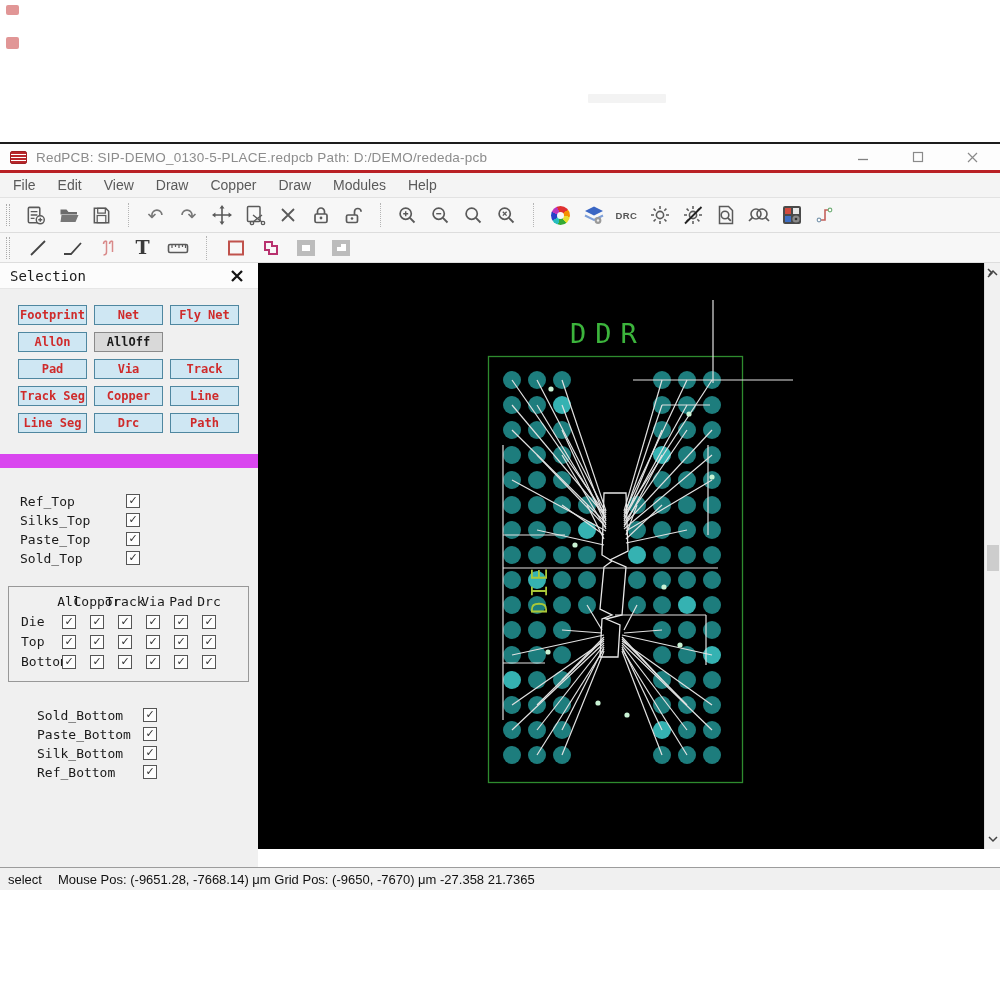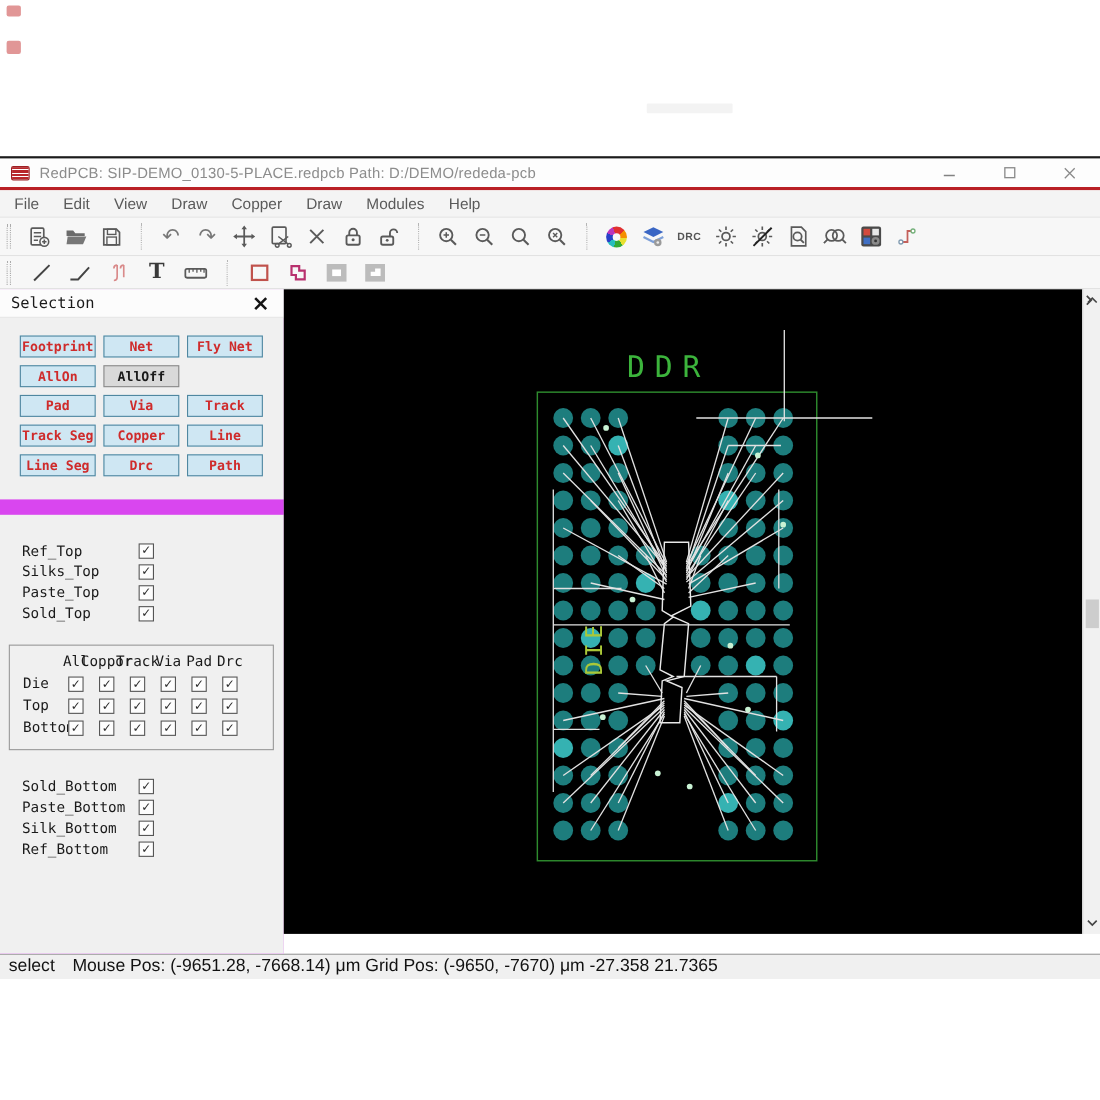--- a/index.html
+++ b/index.html
@@ -68,42 +68,42 @@
   .layer-row { display:flex; align-items:flex-start; height:19px; padding-left:20px; }
   .layer-label { width:106px; font:13px "DejaVu Sans Mono", monospace; color:#1a1a1a; }
   .cb { width:14px; height:14px; border:1px solid #555; background:#fdfdfd; color:#2d2d2d;
         font:bold 11px/12px "DejaVu Sans", sans-serif; text-align:center; }
 
   .matrix { border:1px solid #989898; margin:16px 9px 0 8px; padding:7px 0 12px; background:#f0f0f0; }
   .matrix-grid { display:grid; grid-template-columns:46px repeat(6,28px); row-gap:5px;
                  align-items:center; justify-items:center; }
   .mh { font:13px "DejaVu Sans Mono", monospace; color:#1a1a1a; white-space:nowrap; }
   .mrow-label { justify-self:start; padding-left:12px; font:13px "DejaVu Sans Mono", monospace; color:#1a1a1a; }
-  .bottom-layers { margin-top:26px; }
+  .bottom-layers { margin-top:26px;margin-left:17px; }
 
   
   .right-col { width:742px; display:flex; flex-direction:row; }
   .canvas-row { display:flex; height:586px; }
   .canvas { width:726px; height:586px; background:#000; position:relative; }
   .canvas svg { position:absolute; inset:0; width:100%; height:100%; }
 
   .vscroll { width:16px; height:586px; background:#f1f1f1; border-left:1px solid #e0e0e0; position:relative; }
   .v-thumb { position:absolute; left:2px; top:282px; width:12px; height:26px; background:#cdcdcd; }
   .sarrow { position:absolute; display:flex; align-items:center; justify-content:center; width:14px; height:14px; }
   .v-up { top:3px; left:1px; }
   .v-down { bottom:3px; left:1px; }
 
   .hscroll { height:18px; background:#f1f1f1; border-top:1px solid #dcdcdc; position:relative; }
   .h-thumb { position:absolute; left:238px; top:2px; width:18px; height:13px; background:#cdcdcd; }
   .h-left { left:3px; top:2px; }
   .h-right { right:3px; top:2px; }
 
   .statusbar { height:23px; background:#f0f0f0; border-top:1px solid #9c9c9c;
                display:flex; align-items:center; padding-left:8px;
-               font-size:16px; color:#111; }
+               font-size:13px; color:#111; }
   .status-mode { margin-right:16px; }
 </style>
 </head>
 <body>
 
 <div class="page">
   <div class="art art1"></div>
   <div class="art art2"></div>
   <div class="art art3"></div>
 

